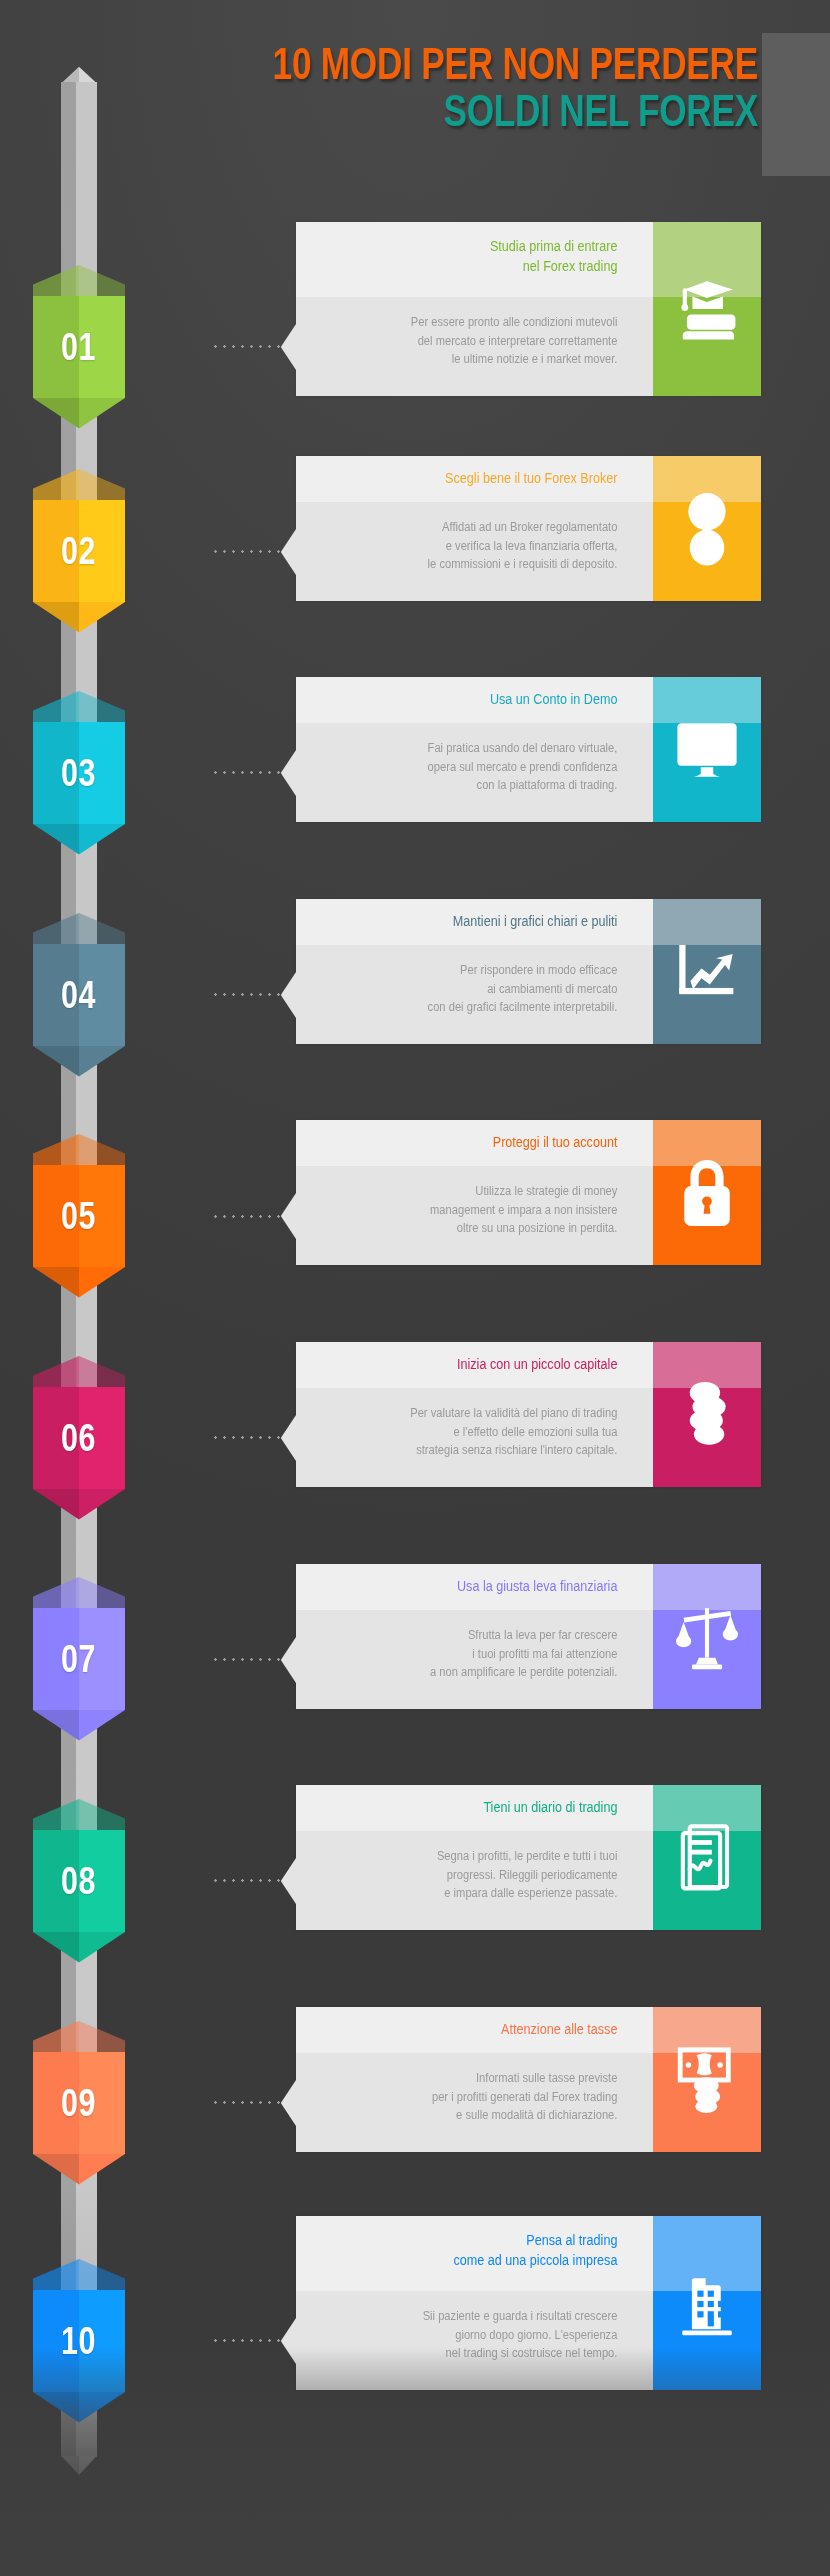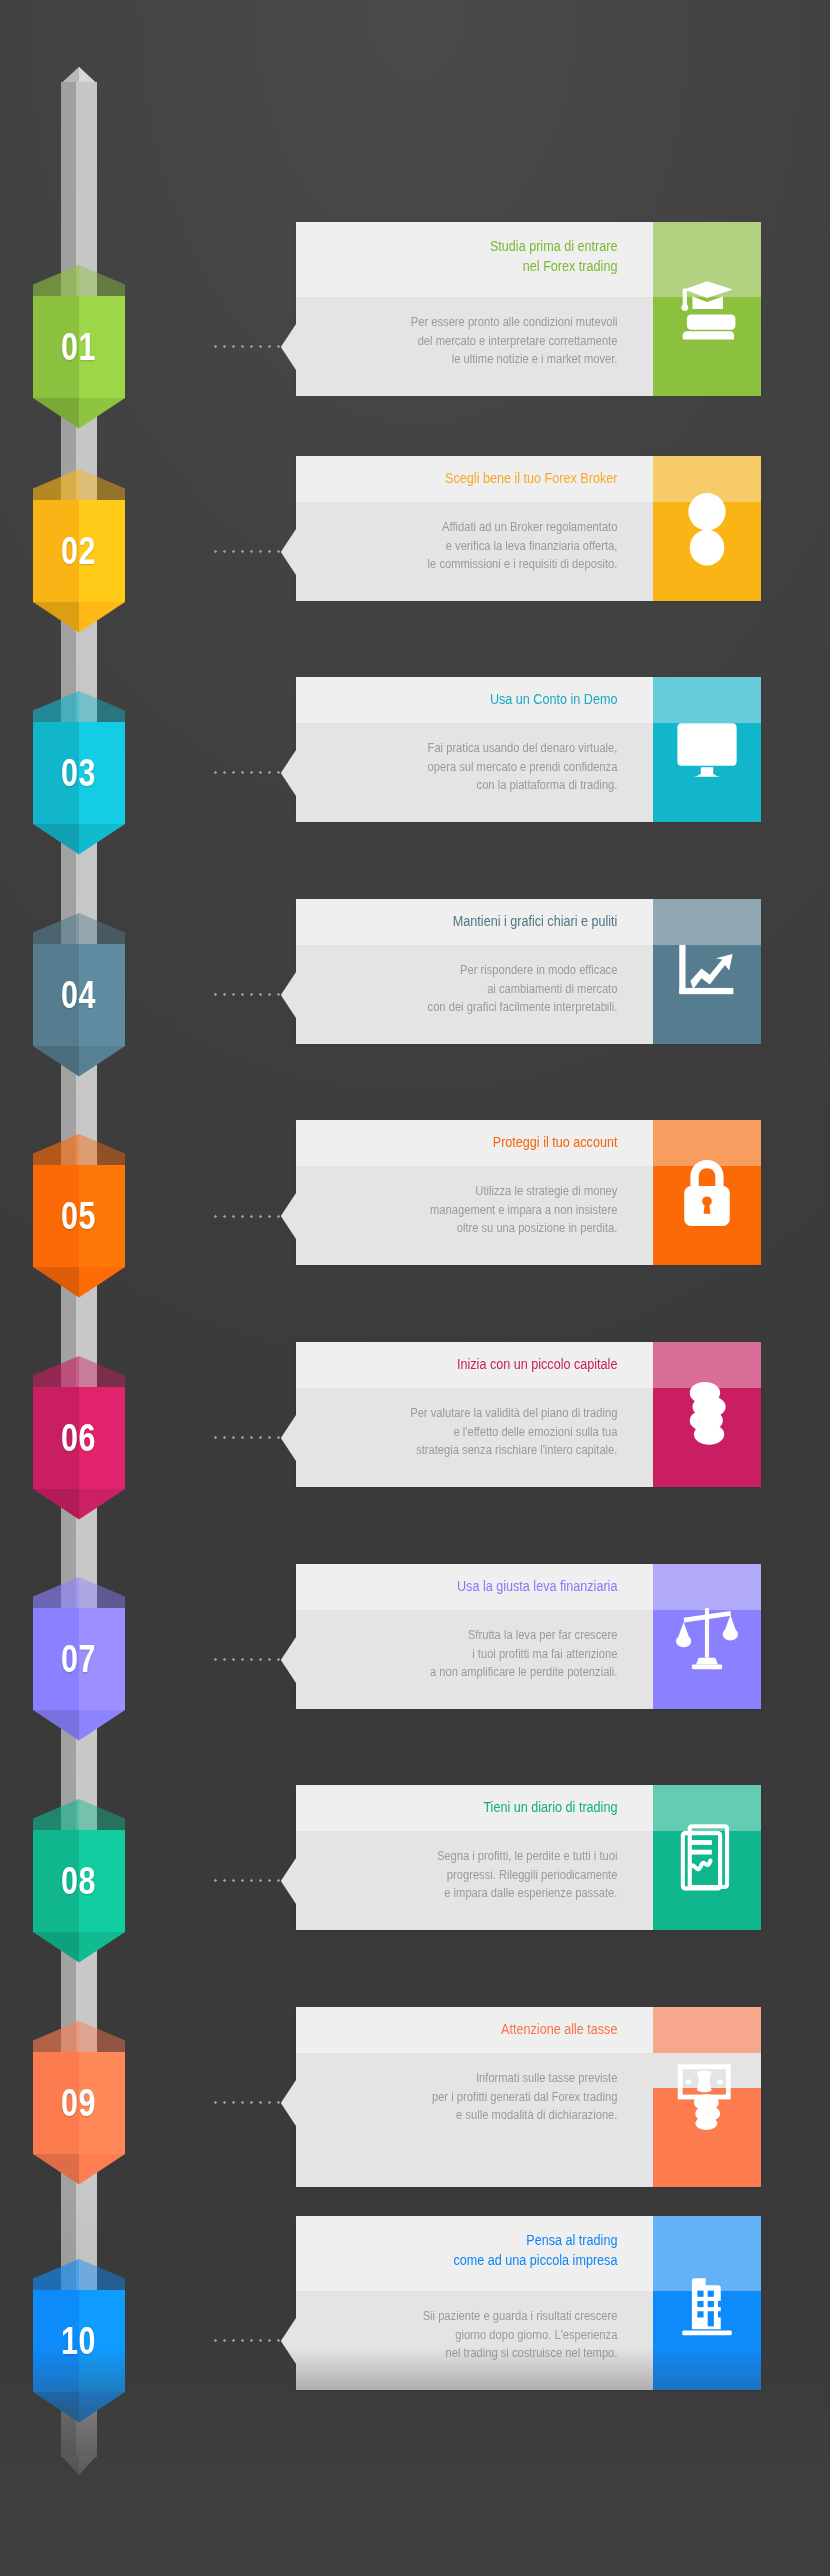--- a/index.html
+++ b/index.html
@@ -193,20 +193,25 @@
     position:absolute; left:50%; top:50%;
     transform:translate(-50%,-50%);
     fill:#ffffff;
   }
 </style>
 </head>
 <body>
 
 <div id="poster">
 
+  <div id="header">
+    <div class="hdr-panel"></div>
+    <div class="hdr-title" id="hdr-line1">10 MODI PER NON PERDERE</div>
+    <div class="hdr-title" id="hdr-line2">SOLDI NEL FOREX</div>
+  </div>
 
   <div id="rail">
     <div class="rail-cap-top">
       <div class="lf"></div>
         <div class="rt"></div>
     </div>
     <div class="rail-left"></div>
     <div class="rail-right"></div>
     <div class="rail-foot">
       <div class="lf"></div>
@@ -513,21 +518,21 @@
         <div class="prism" style="top: 2021px;">
           <div class="top-lf" style="background: rgb(252, 123, 79);"></div>
           <div class="top-rt" style="background: rgb(252, 123, 79);"></div>
           <div class="body-lf" style="background: rgb(252, 123, 79);"></div>
           <div class="body-rt" style="background: rgb(252, 123, 79);"></div>
           <div class="bot-lf" style="background: rgb(252, 123, 79);"></div>
           <div class="bot-rt" style="background: rgb(252, 123, 79);"></div>
           <div class="num">09</div>
         </div>
         <div class="dots" style="left: 211px; top: 2101px;"></div>
-        <div class="card" style="top: 2007px; height: 180px;">
+        <div class="card" style="top: 2007px; height: 145px;">
           <div class="titleband" style="height: 46px;"></div>
           <div class="notch" style="top: 73px;"></div>
           <div class="title" style="top: 13px; color: rgb(250, 115, 74);">
             <span class="ln">Attenzione alle tasse</span>
           </div>
           <div class="body" style="top: 62px;">
             <span class="ln">Informati sulle tasse previste</span>
             <span class="ln">per i profitti generati dal Forex trading</span>
             <span class="ln">e sulle modalità di dichiarazione.</span>
           </div>

